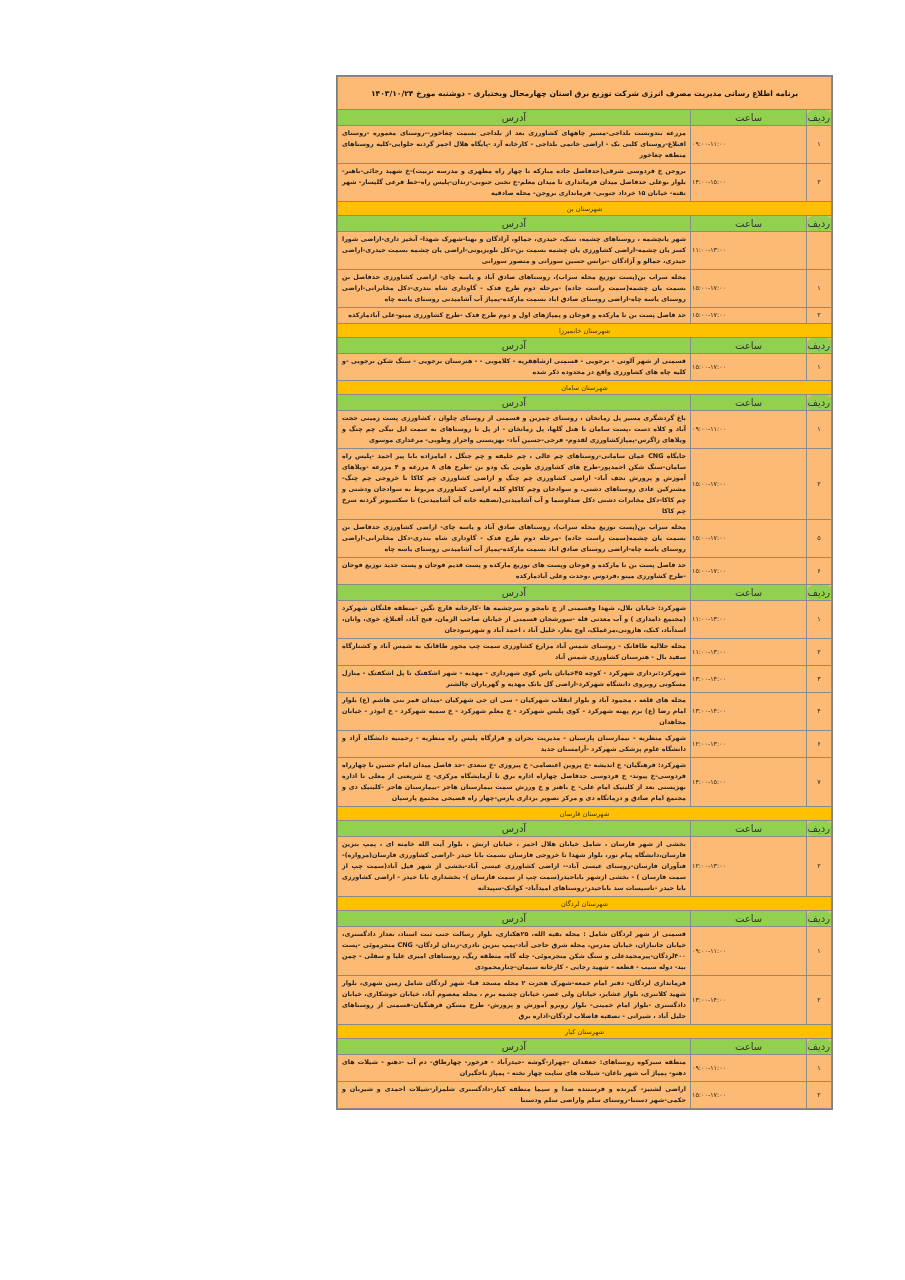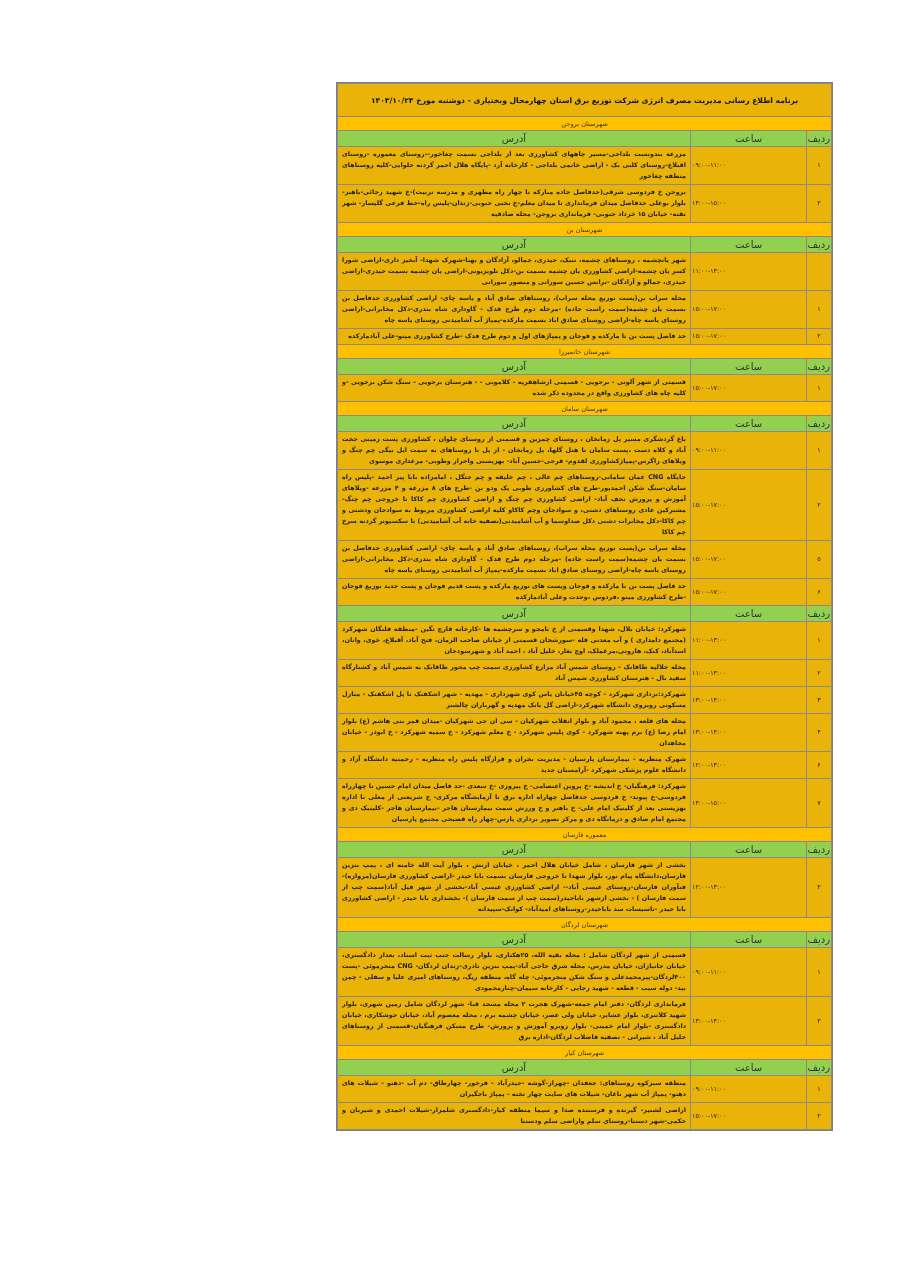--- a/index.html
+++ b/index.html
@@ -1,19 +1,19 @@
 <!DOCTYPE html>
 <html><head>
 <meta charset="utf-8">
 <style>
   html, body { margin: 0; padding: 0; background: #ffffff; }
   body { width: 905px; height: 1280px; position: relative; font-family: "DejaVu Sans", sans-serif; }
   .sheet {
-    position: absolute; left: 336px; top: 82px; width: 495px;
-    border: 1px solid #7f7f7f; background: #eab308; direction: rtl;
+    position: absolute; left: 336px; top: 75px; width: 495px;
+    border: 1px solid #7f7f7f; background: #fdba74; direction: rtl;
   }
   table { border-collapse: collapse; width: 100%; table-layout: fixed; }
   td { border: 1px solid #8a8a8a; font-size: 6.4px; line-height: 11px; color: #222; vertical-align: middle; }
   .title-row td { font-weight: bold; font-size: 7.6px; text-align: center; height: 30px; border-color: #8a8a8a; color: #111; }
   .county-row td { background: #ffc000; text-align: center; height: 11px; line-height: 10px; font-size: 6.6px; color: #333; }
   .hdr-row td { background: #92d050; text-align: center; height: 11px; line-height: 10px; font-size: 10px; color: #333; }
   .c-row { width: 25px; text-align: center; border-radius: 6px; }
   .c-time { width: 116px; text-align: left; direction: ltr; }
   .c-addr { text-align: right; padding: 2px 4px; }
   .data-row td.c-addr { text-align: justify; text-align-last: right; font-weight: bold; }
@@ -25,23 +25,20 @@
   <table>
     <colgroup>
       <col style="width:25px">
       <col style="width:116px">
       <col>
     </colgroup>
     <tbody id="tbody">
       <tr class="title-row">
         <td colspan="3">برنامه اطلاع رسانی مدیریت مصرف انرژی شرکت توزیع برق استان چهارمحال وبختیاری - دوشنبه مورخ ۱۴۰۳/۱۰/۲۴</td>
       </tr>
-    <tr class="county-row">
-          <td colspan="3">شهرستان بروجن</td>
-        </tr>
         <tr class="hdr-row">
           <td class="c-row" style="text-align: center;">ردیف</td>
           <td class="c-time" style="text-align: center;">ساعت</td>
           <td class="c-addr" style="text-align: center;">آدرس</td>
         </tr>
         <tr class="data-row">
           <td class="c-row">۱</td>
           <td class="c-time">۰۹:۰۰-۱۱:۰۰</td>
           <td class="c-addr">مزرعه بندوبست بلداجی-مسیر چاههای کشاورزی بعد از بلداجی بسمت چغاخور--روستای معموره -روستای اقبلاغ-روستای کلبی بک - اراضی خانمی بلداجی - کارخانه آرد -پایگاه هلال احمر گردنه حلوایی-کلیه روستاهای منطقه چغاخور</td>
         </tr>
@@ -143,21 +140,21 @@
           <td class="c-row">۶</td>
           <td class="c-time">۱۲:۰۰-۱۳:۰۰</td>
           <td class="c-addr">شهرک منظریه - بیمارستان پارسیان - مدیریت بحران و قرارگاه پلیس راه منظریه - رحمتیه دانشگاه آزاد و دانشگاه علوم پزشکی شهرکرد -آرامستان جدید</td>
         </tr>
         <tr class="data-row">
           <td class="c-row">۷</td>
           <td class="c-time">۱۴:۰۰-۱۵:۰۰</td>
           <td class="c-addr">شهرکرد: فرهنگیان- خ اندیشه -خ پروین اعتصامی- خ پیروزی -خ سعدی -حد فاصل میدان امام حسین تا چهارراه فردوسی-خ پیوند- خ فردوسی حدفاصل چهاراه اداره برق تا آزمایشگاه مرکزی- خ شریعتی از معلی تا اداره بهزیستی بعد از کلینیک امام علی- خ باهنر و خ ورزش سمت بیمارستان هاجر -بیمارستان هاجر -کلینیک دی و مجتمع امام صادق و درمانگاه دی و مرکز تصویر برداری پارس-چهار راه قصیحی مجتمع پارسیان</td>
         </tr>
         <tr class="county-row">
-          <td colspan="3">معموره فارسان</td>
+          <td colspan="3">شهرستان فارسان</td>
         </tr>
         <tr class="hdr-row">
           <td class="c-row" style="text-align: center;">ردیف</td>
           <td class="c-time" style="text-align: center;">ساعت</td>
           <td class="c-addr" style="text-align: center;">آدرس</td>
         </tr>
         <tr class="data-row">
           <td class="c-row">۲</td>
           <td class="c-time">۱۲:۰۰-۱۳:۰۰</td>
           <td class="c-addr">بخشی از شهر فارسان ، شامل خیابان هلال احمر ، خیابان ارتش ، بلوار آیت الله خامنه ای ، پمپ بنزین فارسان،دانشگاه پیام نور، بلوار شهدا تا خروجی فارسان بسمت بابا حیدر -اراضی کشاورزی فارسان(مروازه)-فنآوران فارسان-روستای عیسی آباد-- اراضی کشاورزی عیسی آباد-بخشی از شهر فیل آباد(سمت چپ از سمت فارسان ) - بخشی ازشهر باباحیدر(سمت چپ از سمت فارسان )- بخشداری بابا حیدر - اراضی کشاورزی بابا حیدر -تاسیسات سد باباحیدر-روستاهای امیدآباد- کوانک-سپیدانه</td>

